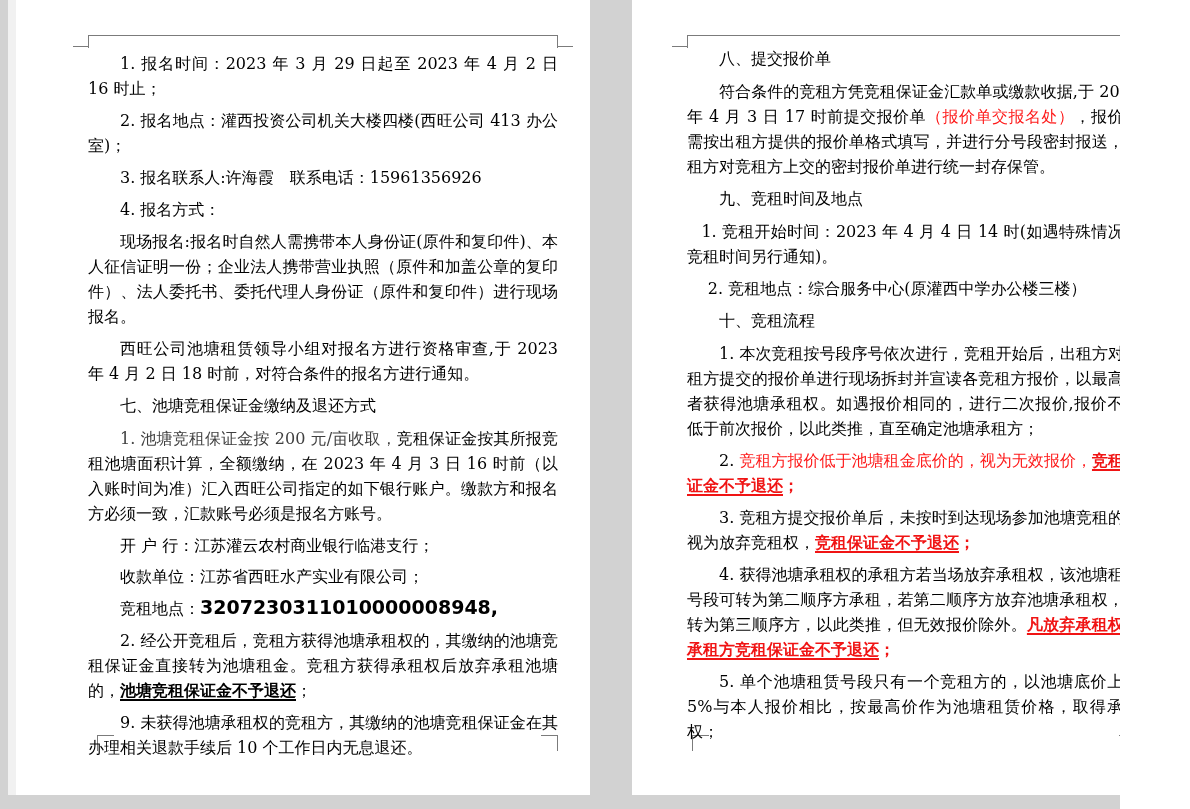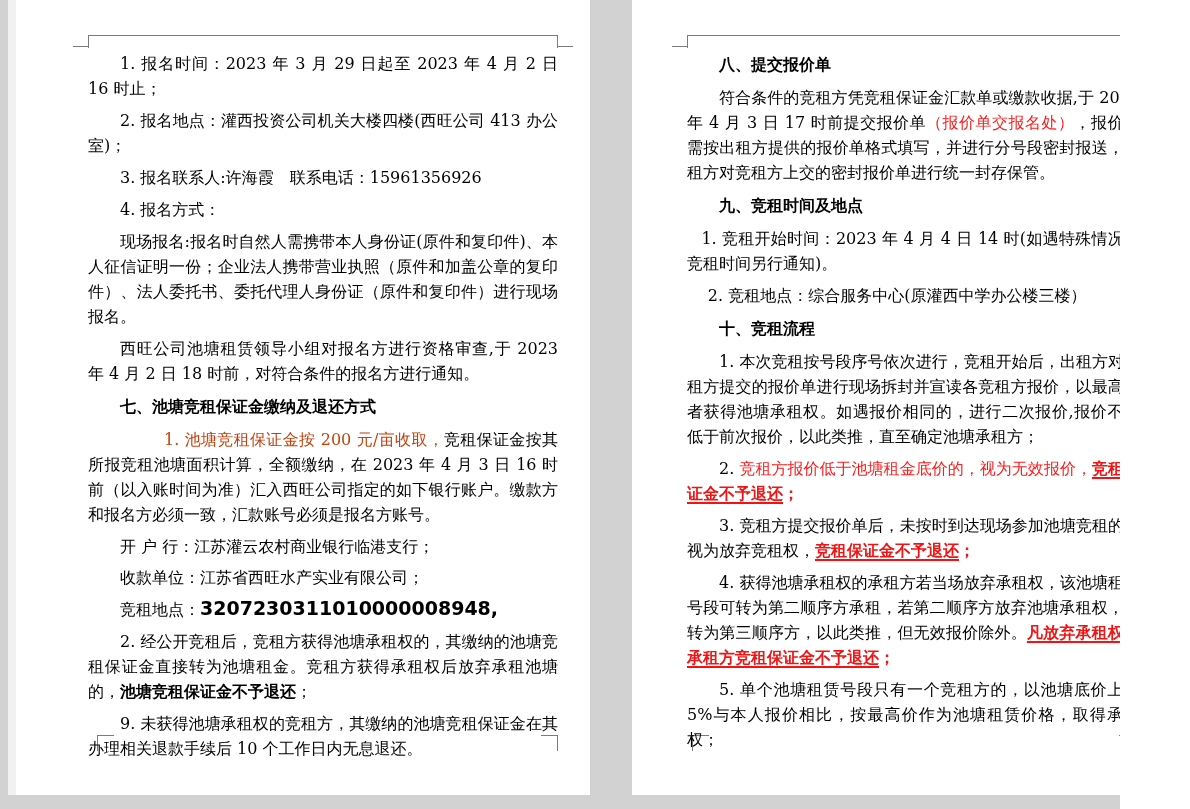--- a/index.html
+++ b/index.html
@@ -24,30 +24,30 @@
   .mk { position:absolute; background:#7b7b7b; }
 
   .text-block {
     position:absolute; top:44px; color:#000000;
     font-size:16px; line-height:25px; text-align:justify;
   }
   #text-left  { left:80px; width:470px; }
   #text-right { left:55px; width:453px; }
 
   .para { margin:7px 0; text-indent:2em; }
-  .heading { margin:8px 0 8px; text-indent:2em; font-weight:bold; }
+  .heading { margin:2px 0 8px; text-indent:2em; font-weight:normal; }
   .indent-sm { text-indent:0.9em; }
   .indent-md { text-indent:1.3em; }
   .bank-row { margin:6px 0; }
 
   .b  { font-weight:normal; }
-  .blue { color:#c2410c;margin-left:44px; }
+  .blue { color:#404040; }
   .red  { color:#fe1a1a; }
   .bu {
-    font-weight:bold; 
+    font-weight:bold; text-decoration:underline;
     text-underline-offset:3px; text-decoration-thickness:1.5px;
   }
   .ru {
     color:#f01414; font-weight:bold; text-decoration:underline;
     text-underline-offset:3px; text-decoration-thickness:1.5px;
   }
   .rb { color:#f01414; font-weight:bold; }
   .num {
     font-family:"DejaVu Sans","Liberation Sans",sans-serif;
     font-weight:bold; font-size:19px;

